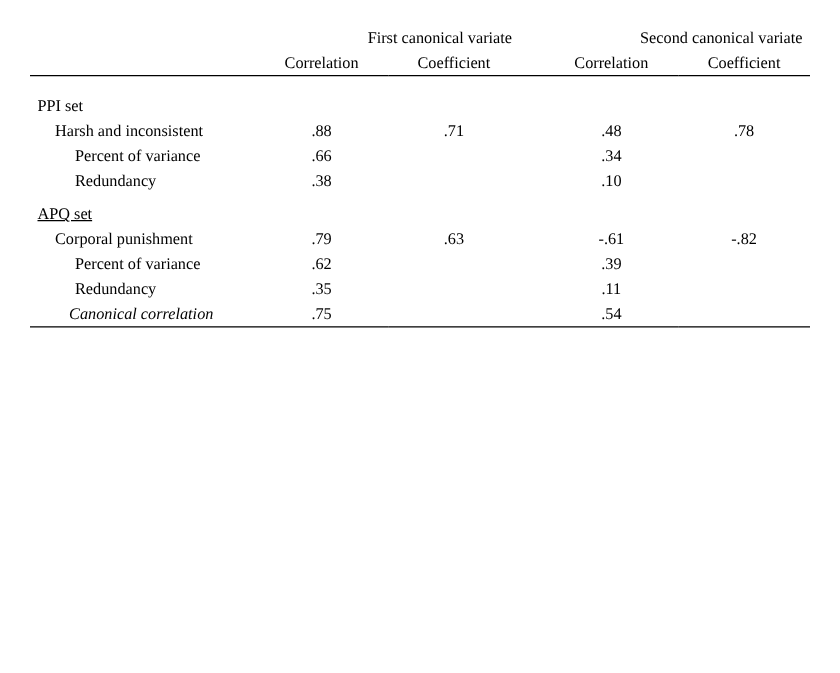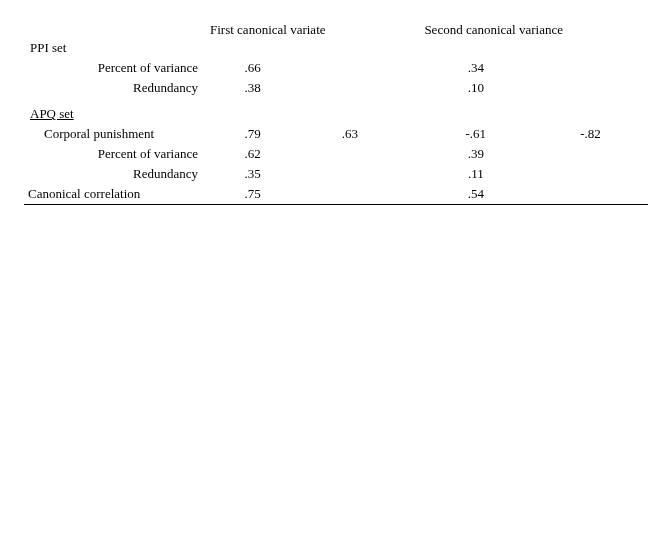--- a/index.html
+++ b/index.html
@@ -22,69 +22,86 @@
     th, td {
       padding: 2px 6px;
       text-align: center;
       vertical-align: bottom;
     }
     th {
       font-weight: normal;
       font-size: 13px;
     }
     td.row-label {
-      text-align: left;
+      text-align: center;
       padding-left: 4px;
+      font-style: italic;
     }
     td.row-label-indent {
       text-align: left;
       padding-left: 20px;
     }
     td.row-label-indent2 {
-      text-align: right;
+      text-align: left;
       padding-left: 36px;
     }
     .section-header td {
       text-align: left;
       padding-top: 6px;
       padding-bottom: 2px;
       font-weight: normal;
     }
     .col-group-header th {
       border-bottom: none;
       border-top: none;
     }
     .col-header-row th {
       border-bottom: 1px solid #000;
     }
     .last-row td {
       border-bottom: 1.5px solid #000;
     }
     .span-header {
-      text-align: left;
+      text-align: right;
       border-bottom: 1px solid #000;
     }
   </style>
 </head>
 <body>
 
 <div class="table-wrapper">
   <table>
     <thead>
       <tr class="col-group-header">
         <th style="width:180px; border-bottom:none;"></th>
         <th colspan="2" class="span-header">First canonical variate</th>
         <th style="width:20px; border-bottom:none;"></th>
-        <th colspan="2" class="span-header">Second canonical variance</th>
+        <th colspan="2" class="span-header">Second canonical variate</th>
+      </tr>
+      <tr class="col-header-row">
+        <th style="border-bottom:1px solid #000; border-top:none;"></th>
+        <th style="border-bottom:1px solid #000; border-top:none;">Correlation</th>
+        <th style="border-bottom:1px solid #000; border-top:none;">Coefficient</th>
+        <th style="border-bottom:1px solid #000; border-top:none;"></th>
+        <th style="border-bottom:1px solid #000; border-top:none;">Correlation</th>
+        <th style="border-bottom:1px solid #000; border-top:none;">Coefficient</th>
       </tr>
     </thead>
     <tbody>
 
       <tr class="section-header">
-        <td colspan="6" style="padding-top:0;">PPI set</td>
+        <td colspan="6" style="padding-top:16px;">PPI set</td>
+      </tr>
+      <tr>
+        <td class="row-label-indent">Harsh and inconsistent</td>
+        <td>.88</td>
+        <td>.71</td>
+        <td></td>
+        <td>.48</td>
+        <td>.78</td>
       </tr>
       <tr>
         <td class="row-label-indent2">Percent of variance</td>
         <td>.66</td>
         <td></td>
         <td></td>
         <td>.34</td>
         <td></td>
       </tr>
       <tr>

